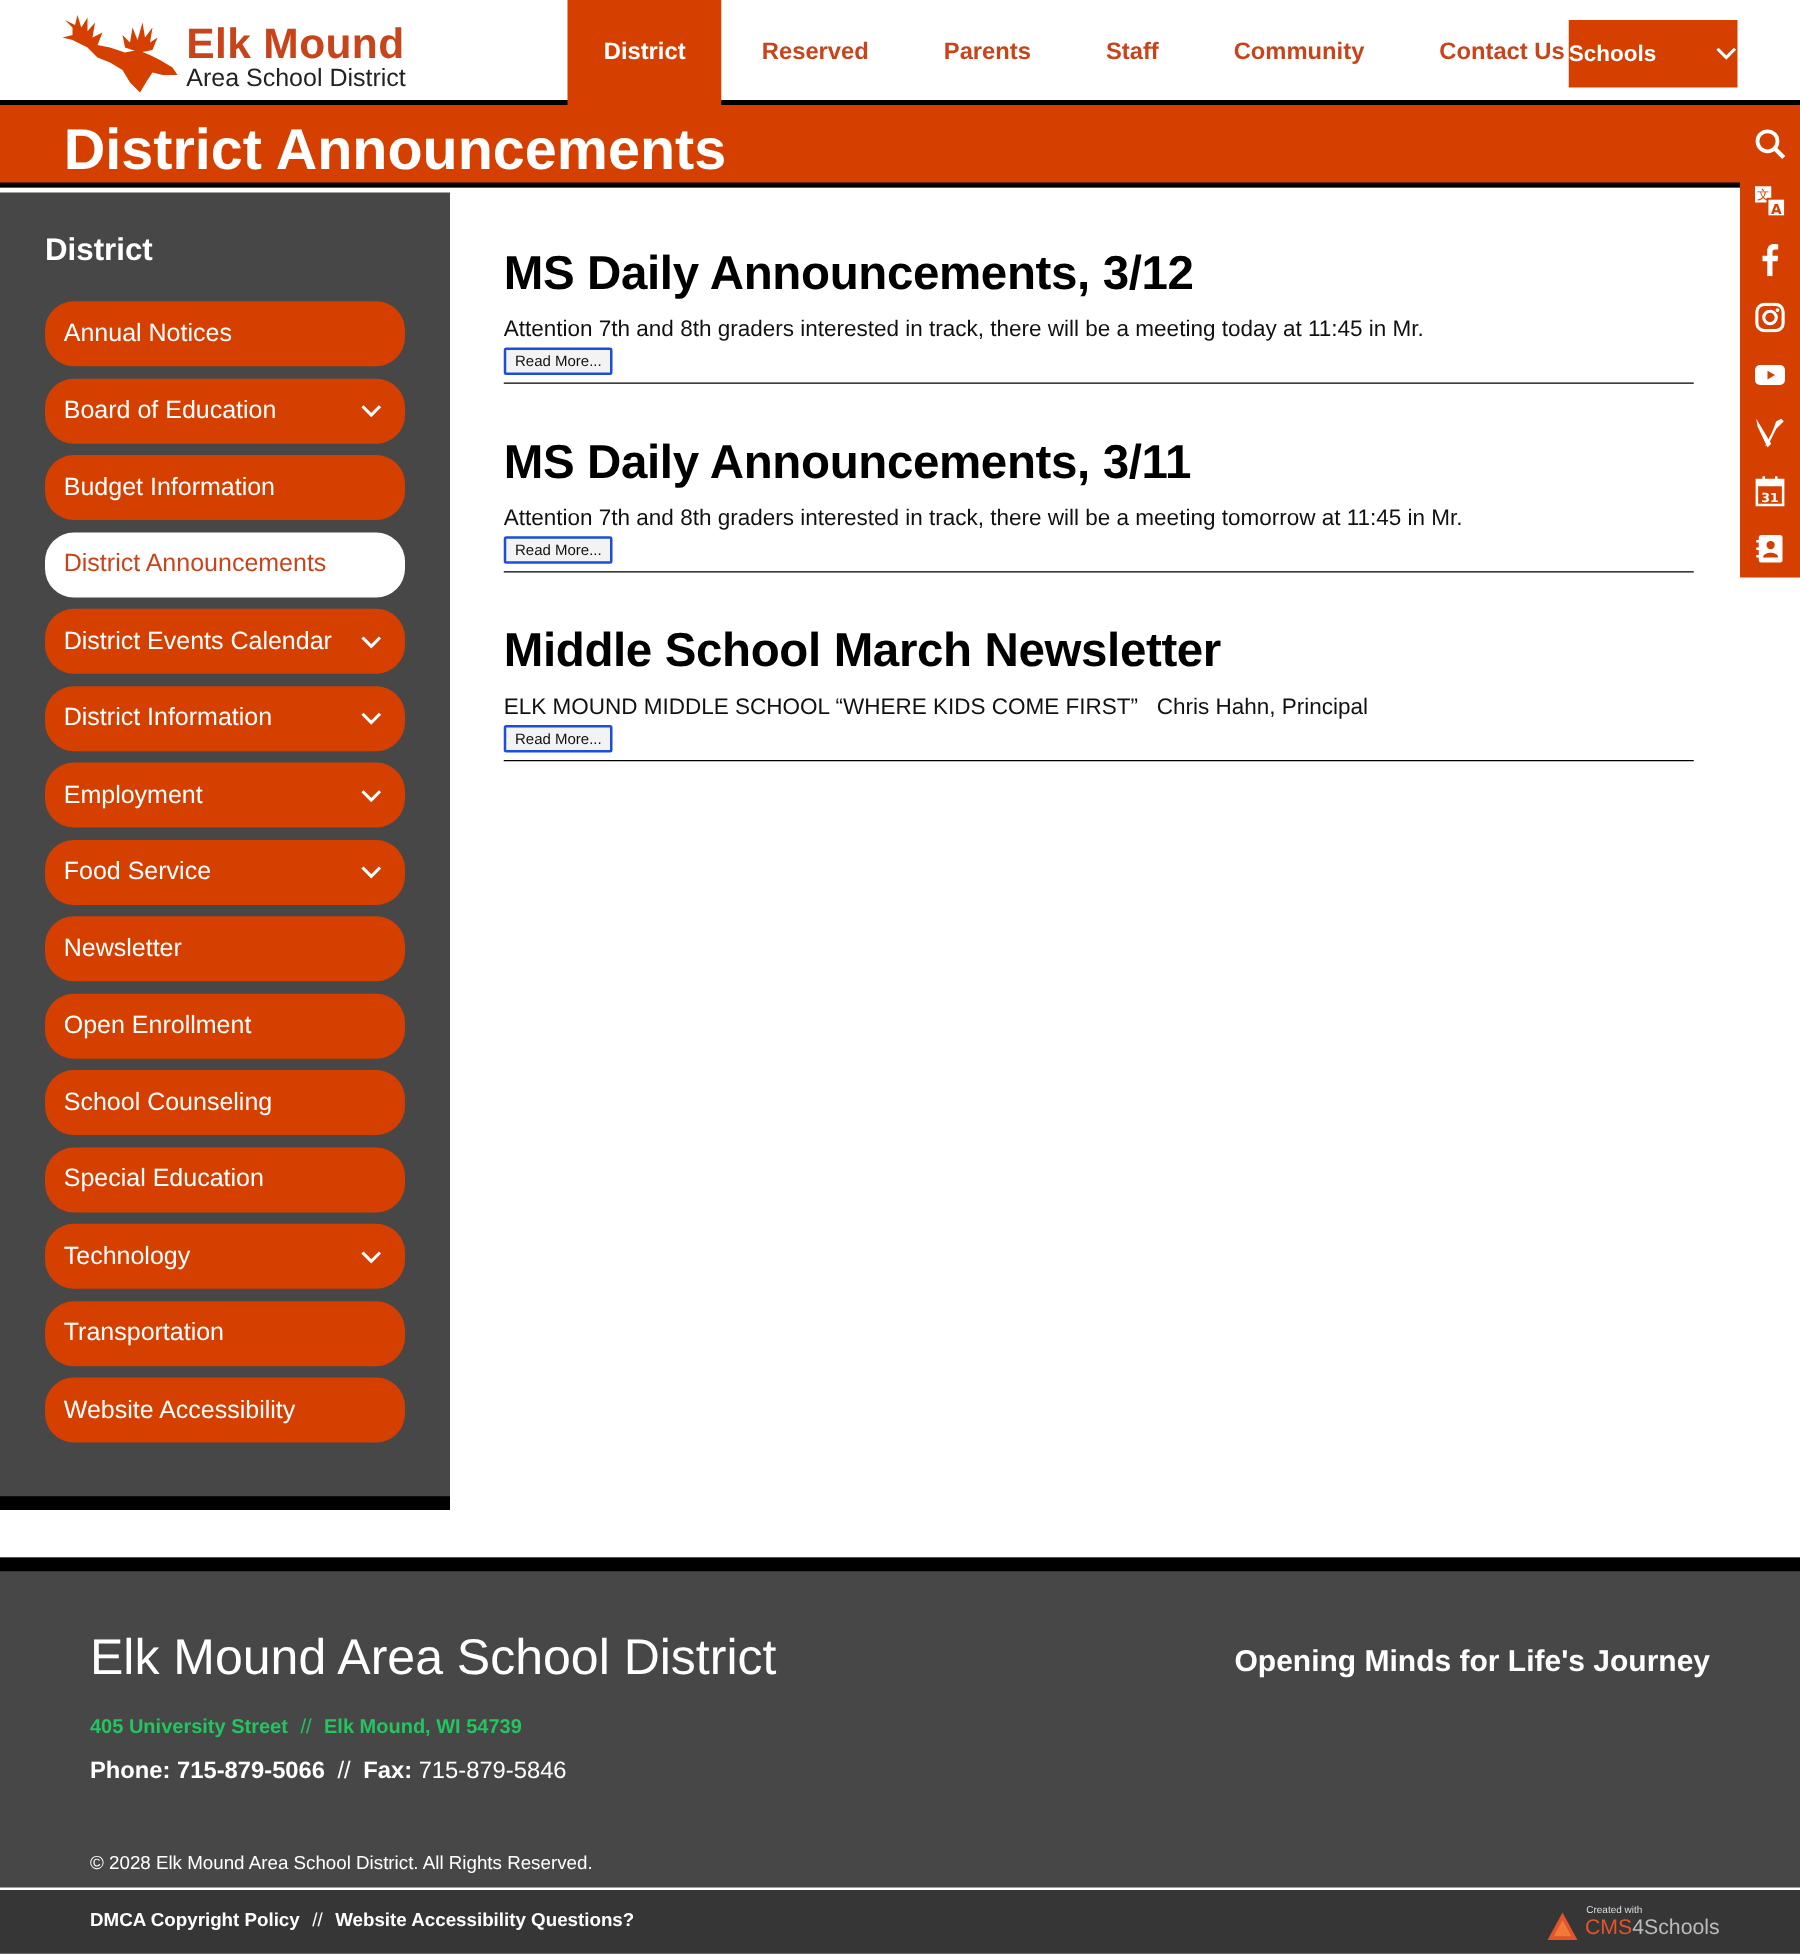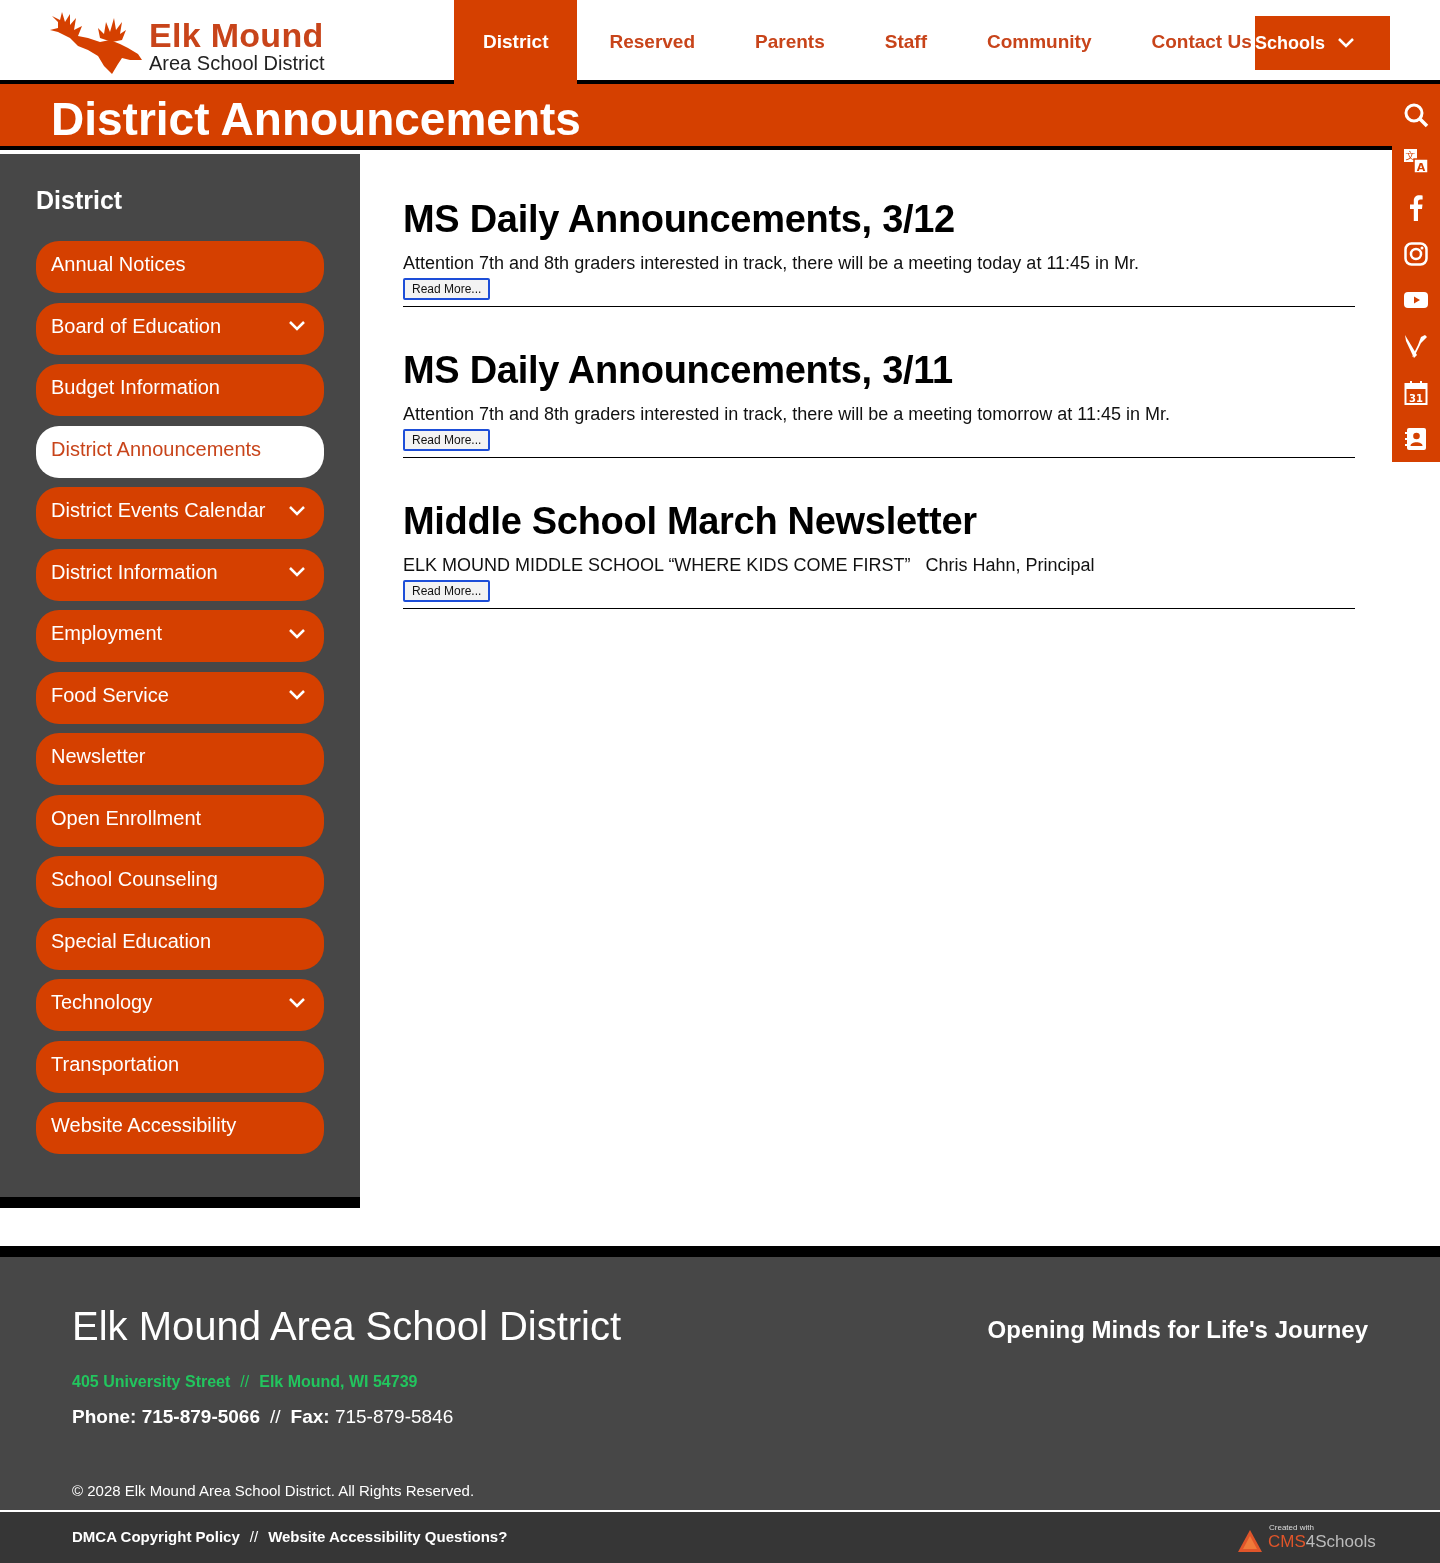--- a/index.html
+++ b/index.html
@@ -14,35 +14,35 @@
   .logo-sub { position: absolute; left: 101px; top: 44px; font-size: 20px; color: #222; }
 
   .nav { position: absolute; top: 0; left: 454px; height: 84px; display: flex; align-items: center; }
   .nav-item { height: 84px; display: flex; align-items: center; font-size: 19px; font-weight: bold; color: #c8441a; padding: 0 28px; cursor: pointer; }
   .nav-item.active { background: #d54000; color: #fff; padding: 0 29px; }
   .nav-item.students { margin-left: 4px; }
   .nav-item.parents { margin-left: 4px; }
   .nav-item.staff { margin-left: 4px; }
   .nav-item.community { margin-left: 4px; }
   .nav-item.contact { margin-left: 4px; }
-  .schools-btn { position: absolute; left: 1255px; top: 16px; width: 135px; height: 54px; background: #d54000; color: #fff; font-size: 18px; font-weight: bold; display: flex; align-items: center; justify-content: flex-start; gap: 12px; cursor: pointer; }
+  .schools-btn { position: absolute; left: 1255px; top: 16px; width: 135px; height: 54px; background: #d54000; color: #fff; font-size: 18px; font-weight: bold; display: flex; align-items: center; justify-content: space-between; gap: 12px; cursor: pointer; }
 
   
   .banner { position: absolute; top: 84px; left: 0; width: 1392px; height: 66px; background: #d54000; border-bottom: 4px solid #000; }
   .banner h1 { position: absolute; left: 51px; top: 8px; font-size: 46px; font-weight: bold; color: #fff; }
 
   
   .iconbar { position: absolute; top: 84px; left: 1392px; width: 48px; height: 378px; background: #d54000; display: flex; flex-direction: column; align-items: center; padding-top: 8px; }
   .iconbar .ic { width: 48px; height: 47px; display: flex; align-items: center; justify-content: center; cursor: pointer; }
 
   
   .sidebar { position: absolute; top: 154px; left: 0; width: 360px; height: 1054px; background: #474747; border-bottom: 11px solid #000; }
   .sidebar-title { position: absolute; left: 36px; top: 32px; font-size: 25px; font-weight: bold; color: #fff; }
   .side-list { position: absolute; left: 36px; top: 87px; width: 288px; }
-  .side-item { height: 52px; margin-bottom: 9.5px; background: #d54000; color: #fff; font-size: 20px; display: flex; justify-content: space-between; padding: 12px 16px 0 15px; cursor: pointer; border-radius: 23px; }
+  .side-item { height: 52px; margin-bottom: 9.5px; background: #d54000; color: #fff; font-size: 20px; display: flex; align-items: center; justify-content: space-between; padding: 0 16px 0 15px; cursor: pointer; border-radius: 23px; }
   .side-item.active { background: #fff; color: #c8441a; }
   .side-item .chev { width: 22px; height: 22px; display: flex; align-items: center; justify-content: center; cursor: pointer; }
 
   
   .main { position: absolute; top: 154px; left: 403px; width: 952px; }
   .post { border-bottom: 1px solid #000; padding-top: 40px; padding-bottom: 6px; }
   .post:first-child { padding-top: 42px; }
   .post h2 { font-size: 38px; font-weight: bold; color: #000; line-height: 46px; letter-spacing: -0.3px; }
   .post p { font-size: 18px; color: #111; margin-top: 10px; line-height: 22px; }
   .read-more { margin-top: 4px; display: inline-block; font-size: 12px; padding: 2px 7px; border: 2px solid #1d4ed8; border-radius: 2px; background: #f3f3f3; color: #111; cursor: pointer; font-family: "Liberation Sans", sans-serif; }

